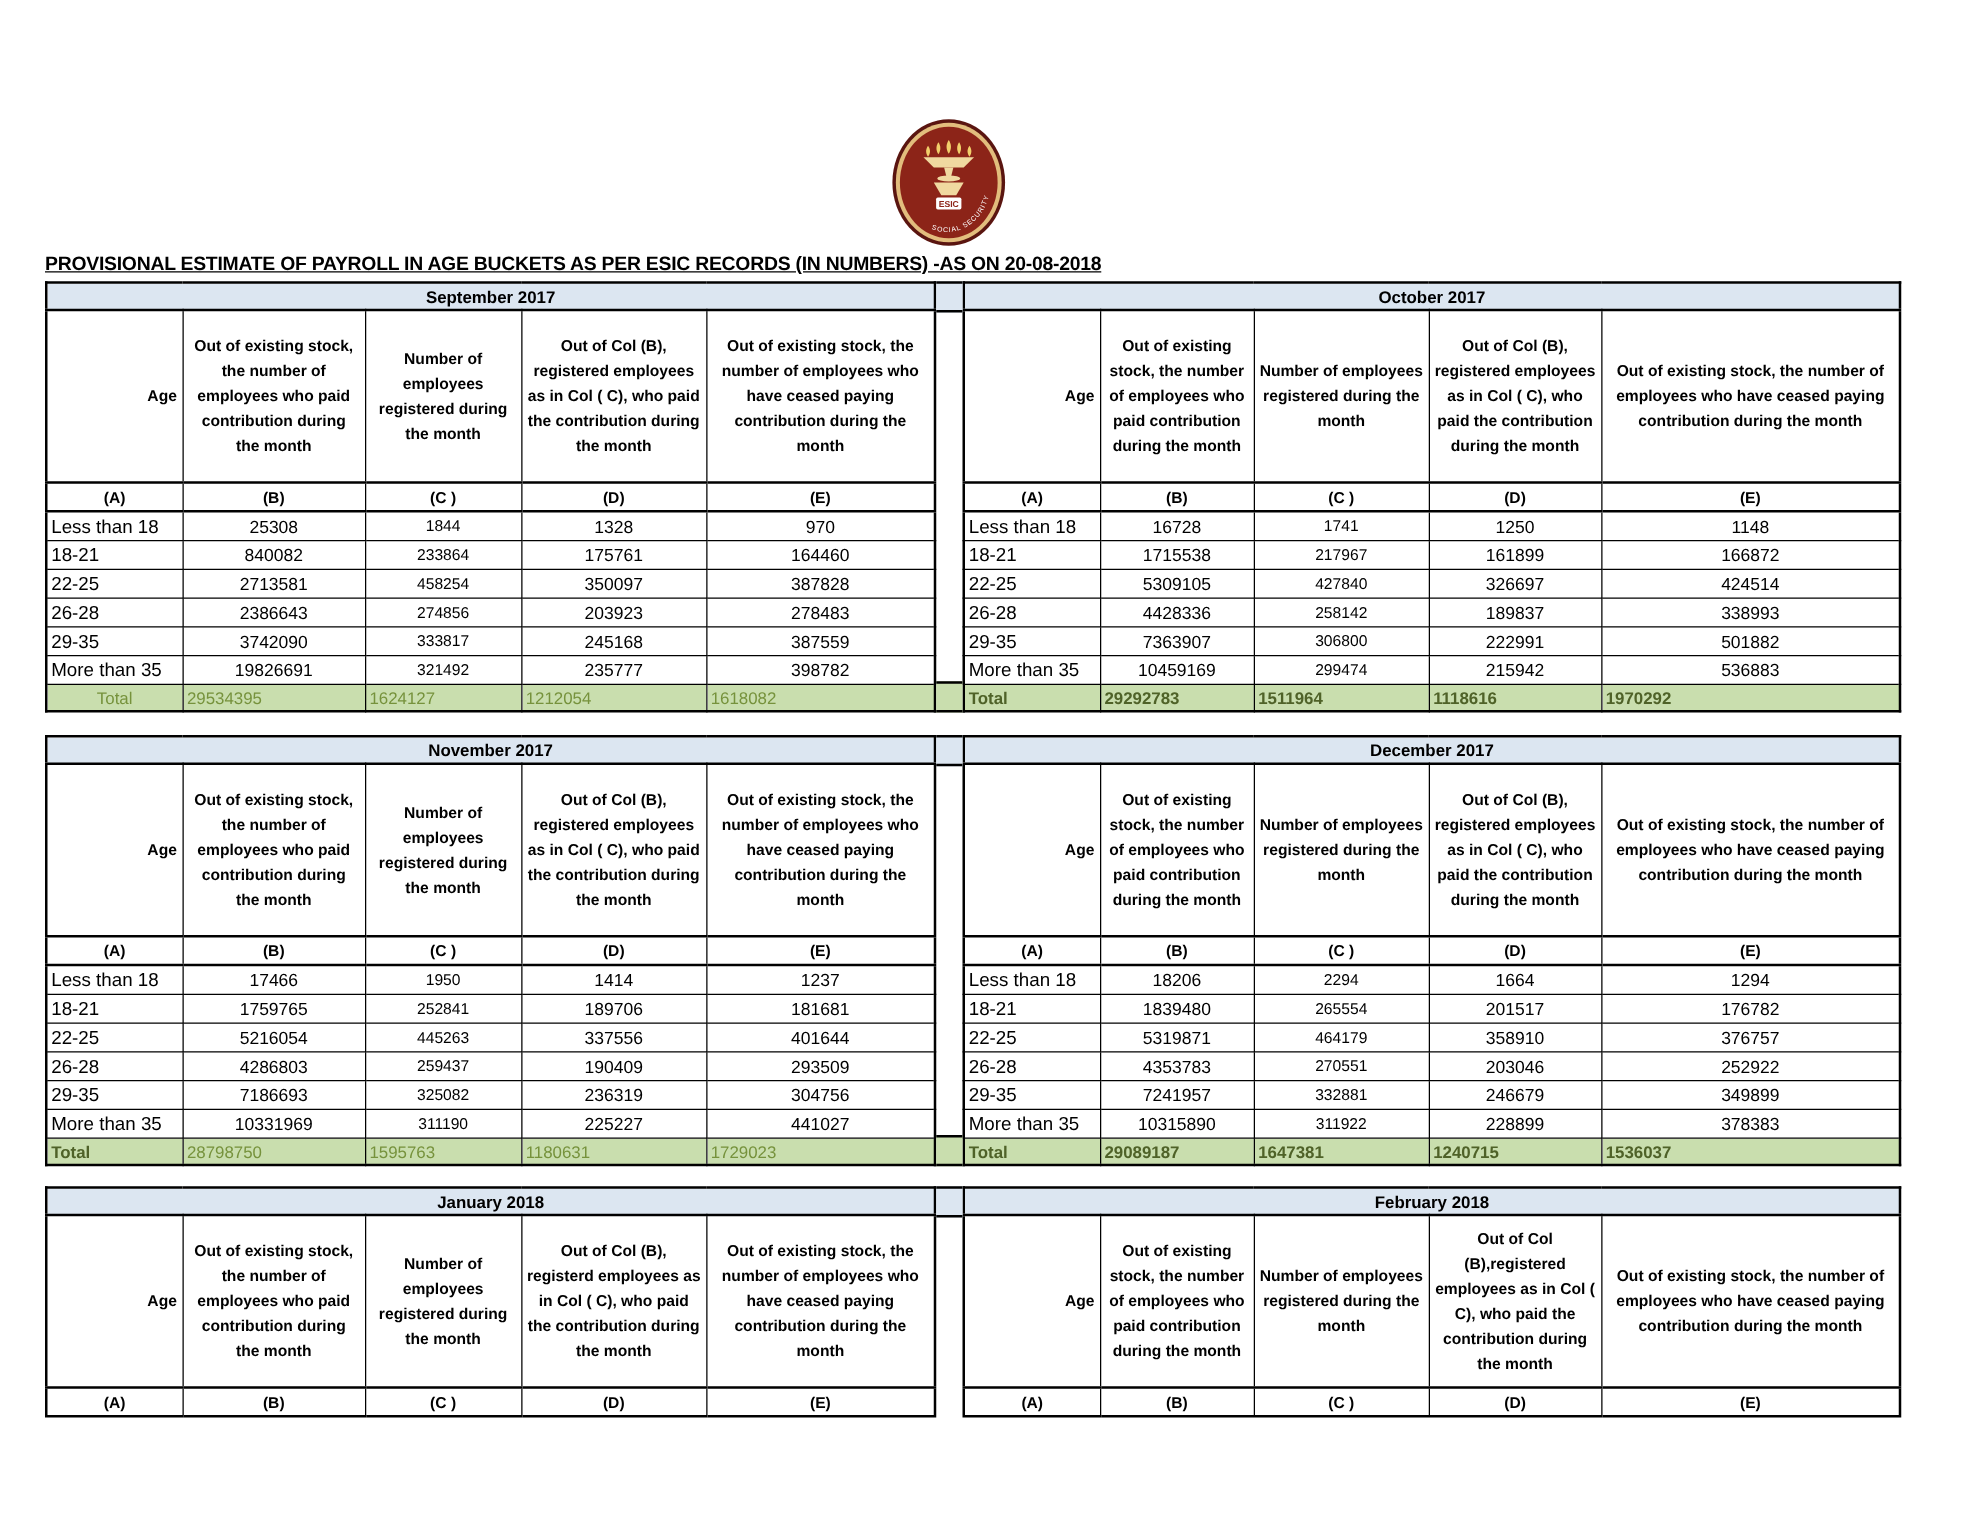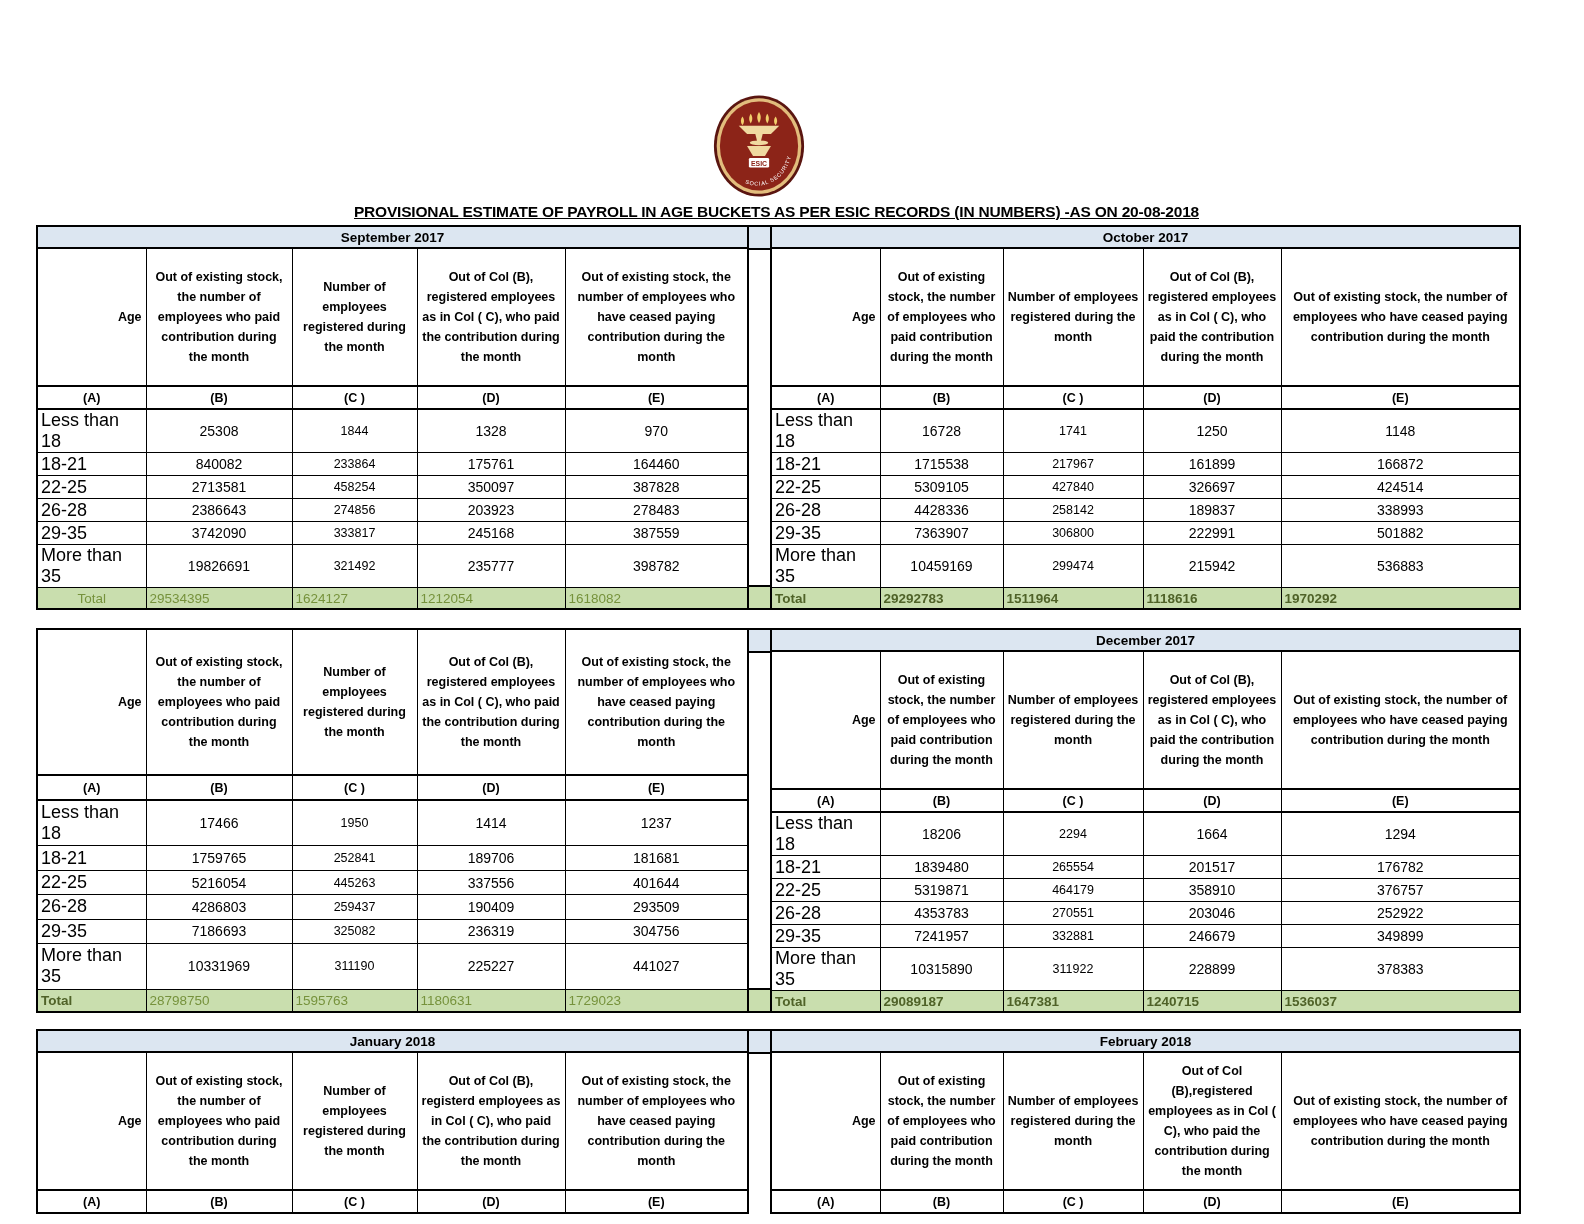--- a/index.html
+++ b/index.html
@@ -8,21 +8,21 @@
     width:1584px; height:1224px;
     background:#ffffff;
     font-family:"Liberation Sans", sans-serif;
     color:#000;
     overflow:hidden;
   }
   
   .logo-wrap { width:1517px; padding-top:94px; text-align:center; height:106px; }
   .title {
     width:1481px; margin-left:36px; margin-top:3px;
-    text-align:center; font-weight:bold; font-size:15.5px;
+    text-align:left; font-weight:bold; font-size:15.5px;
     text-decoration:underline; letter-spacing:-0.2px;
     white-space:nowrap;
   }
   
   .grp { display:flex; align-items:stretch; margin-left:36px; }
   .grp1 { margin-top:4px; }
   .grp2 { margin-top:18px; }
   .grp3 { margin-top:16px; }
 
   .ptable { border-collapse:collapse; table-layout:fixed; border:2.5px solid #000; background:#fff;padding-left:20px; }
@@ -45,21 +45,21 @@
   tr.hr td {
     height:132px; font-weight:bold; font-size:12.5px; line-height:1.6;
     text-align:center; vertical-align:middle; padding:2px 4px;
   }
   tr.hr td.ac { text-align:right; }
   tr.lr td {
     height:21px; font-weight:bold; font-size:12.5px; text-align:center;
     border-top:2.5px solid #000; border-bottom:2.5px solid #000;
   }
   tr.dr td { height:22px; font-size:14px; text-align:center; }
-  tr.dr td.ac { font-size:18px; text-align:left; }
+  tr.dr td.ac { font-size:15px; text-align:left; }
   tr.dr td.cc { font-size:12.5px; }
   tr.tr td {
     height:20px; background:var(--total-band,#c9deae);
     font-size:13.5px; 
   }
   
   .tot-green-nums  tr.tr td.n  { color:var(--total-text,#76923c); font-weight:normal; }
   .tot-bold-nums   tr.tr td.n  { color:var(--total-text-bold,#4f6228); font-weight:bold;margin-top:36px; }
   .tot-center-label tr.tr td.tl{ color:var(--total-text,#76923c); text-align:center; font-weight:normal; }
   .tot-left-label  tr.tr td.tl { color:var(--total-text-bold,#4f6228); text-align:left; font-weight:bold; }
@@ -279,20 +279,23 @@
 
     <table class="ptable left tot-left-label tot-green-nums">
       <colgroup>
           <col>
           <col>
           <col>
           <col>
           <col>
         </colgroup>
       <tbody>
+        <tr class="mr">
+          <td colspan="5">November 2017</td>
+        </tr>
         <tr class="hr">
           <td class="ac">Age</td>
           <td>Out of existing stock, the number of employees who paid contribution during the month</td>
           <td>Number of employees registered during the month</td>
           <td>Out of Col (B), registered employees as in Col ( C), who paid the contribution during the month</td>
           <td>Out of existing stock, the number of  employees  who have ceased paying contribution during the month</td>
         </tr>
         <tr class="lr">
           <td>(A)</td>
           <td>(B)</td>

